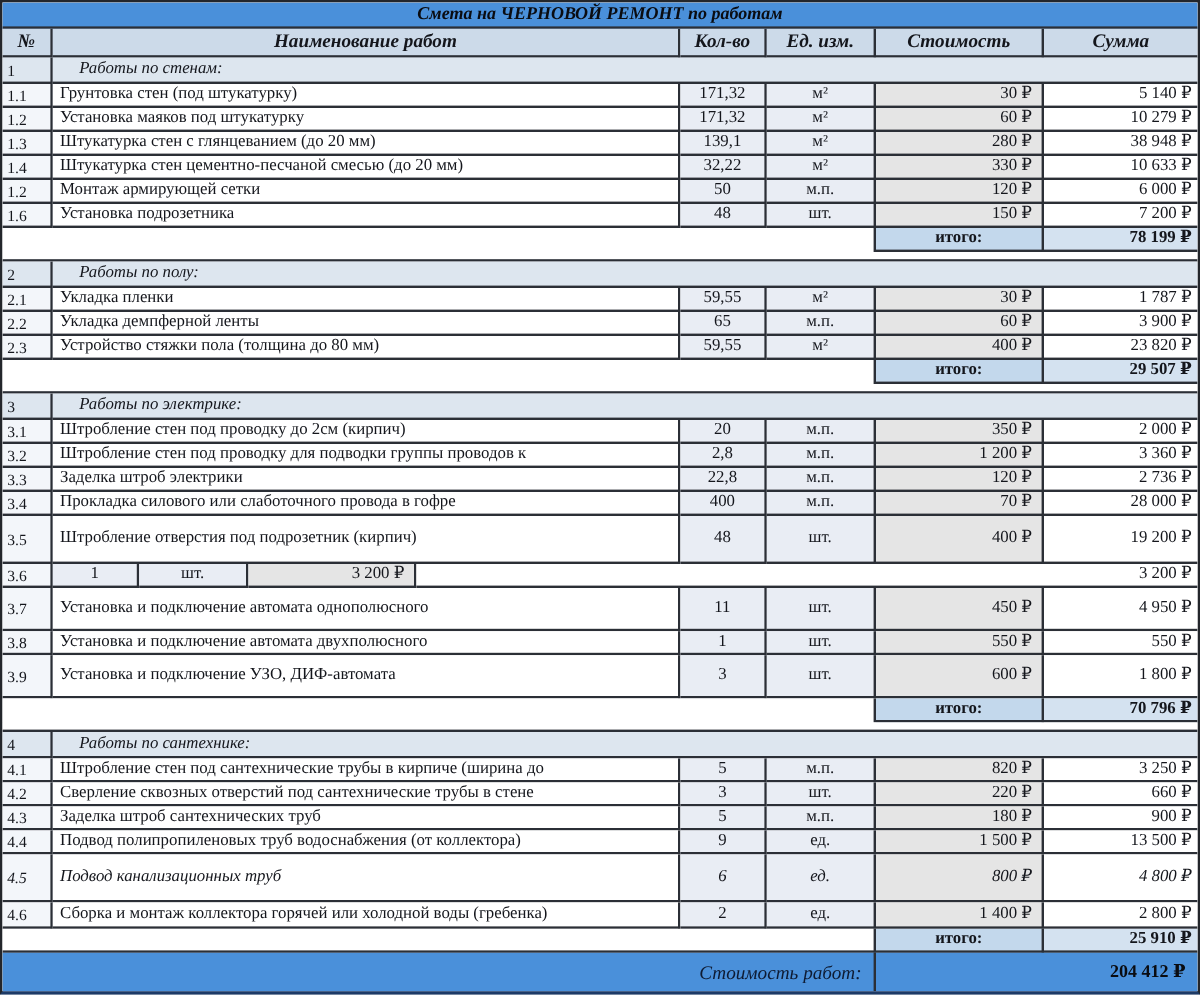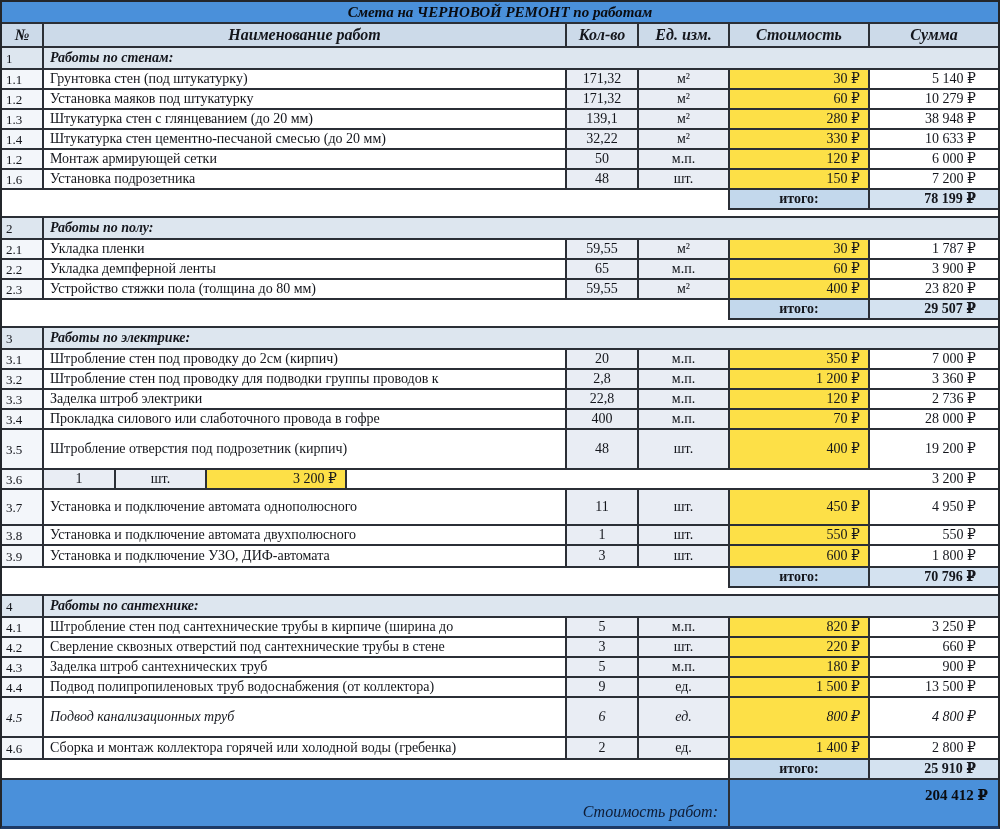--- a/index.html
+++ b/index.html
@@ -26,35 +26,35 @@
   .cell{
     box-sizing:border-box;display:flex;align-items:center;
     border-right:2px solid var(--line);border-bottom:2px solid var(--line);
     font-size:14px;line-height:1;white-space:nowrap;overflow:hidden;
   }
   
   .c-num{width:42px;padding-left:4px;background:var(--num-bg);font-size:13px;}
   .c-name{width:523px;padding-left:6px;background:#fff;}
   .c-qty{width:72px;justify-content:center;background:var(--shade-bg);}
   .c-unit{width:91px;justify-content:center;background:var(--shade-bg);}
-  .c-price{width:140px;justify-content:flex-end;padding-right:8px;background:#fde047;}
-  .c-sum{flex:1;justify-content:flex-end;padding-right:22px;background:#fff;border-right:none;}
+  .c-price{width:140px;justify-content:flex-end;padding-right:8px;background:#e5e5e5;}
+  .c-sum{flex:1;justify-content:flex-end;padding-right:5px;background:#fff;border-right:none;}
   .c-rest{flex:1;border-right:none;}
   
   .title-row{height:20px;background:var(--title-bar);border-bottom:2px solid var(--line);
     align-items:center;justify-content:center;}
   .title-text{font-weight:bold;font-style:italic;font-size:15px;color:#0a0c11;}
   
   .header-row{height:24px;}
   .hdr{background:var(--header-bg);font-weight:bold;font-style:italic;font-size:16px;
     justify-content:center;padding:0;}
   
   .section{height:22px;}
   .section .c-num{background:var(--section-bg);}
-  .sec-name{background:var(--section-bg);font-weight:bold;font-style:italic;padding-left:6px;}
+  .sec-name{background:var(--section-bg);font-weight:normal;font-style:italic;padding-left:22px;}
   
   .item{height:20px;}
   
   .subtotal{height:20px;}
   .c-blank{width:728px;background:#fff;border-bottom:none;border-right:2px solid var(--line);}
   .c-blank.end{border-bottom:2px solid var(--line);}
   .subtotal .c-price{background:var(--sub-label-bg);font-weight:bold;justify-content:center;padding-right:0;}
   .subtotal .c-sum{background:var(--sub-sum-bg);font-weight:bold;}
   
   .spacer{height:8px;}
@@ -185,21 +185,21 @@
       <div class="row section">
         <div class="cell c-num">3</div>
         <div class="cell c-rest sec-name">Работы по электрике:</div>
       </div>
       <div class="row item">
         <div class="cell c-num">3.1</div>
         <div class="cell c-name">Штробление стен под проводку до 2см (кирпич)</div>
         <div class="cell c-qty">20</div>
         <div class="cell c-unit">м.п.</div>
         <div class="cell c-price">350 ₽</div>
-        <div class="cell c-sum">7 000 ₽</div>
+        <div class="cell c-sum">2 000 ₽</div>
       </div>
       <div class="row item">
         <div class="cell c-num">3.2</div>
         <div class="cell c-name">Штробление стен под проводку для подводки группы проводов к</div>
         <div class="cell c-qty">2,8</div>
         <div class="cell c-unit">м.п.</div>
         <div class="cell c-price">1 200 ₽</div>
         <div class="cell c-sum">3 360 ₽</div>
       </div>
       <div class="row item">
@@ -242,21 +242,21 @@
         <div class="cell c-sum">4 950 ₽</div>
       </div>
       <div class="row item">
         <div class="cell c-num">3.8</div>
         <div class="cell c-name">Установка и подключение автомата двухполюсного</div>
         <div class="cell c-qty">1</div>
         <div class="cell c-unit">шт.</div>
         <div class="cell c-price">550 ₽</div>
         <div class="cell c-sum">550 ₽</div>
       </div>
-      <div class="row item" style="height: 22px; justify-content: space-between;">
+      <div class="row item" style="height: 36px; justify-content: space-between;">
         <div class="cell c-num">3.9</div>
         <div class="cell c-name">Установка и подключение УЗО, ДИФ-автомата</div>
         <div class="cell c-qty">3</div>
         <div class="cell c-unit">шт.</div>
         <div class="cell c-price">600 ₽</div>
         <div class="cell c-sum">1 800 ₽</div>
       </div>
       <div class="row subtotal">
         <div class="cell c-blank"></div>
         <div class="cell c-price">итого:</div>

